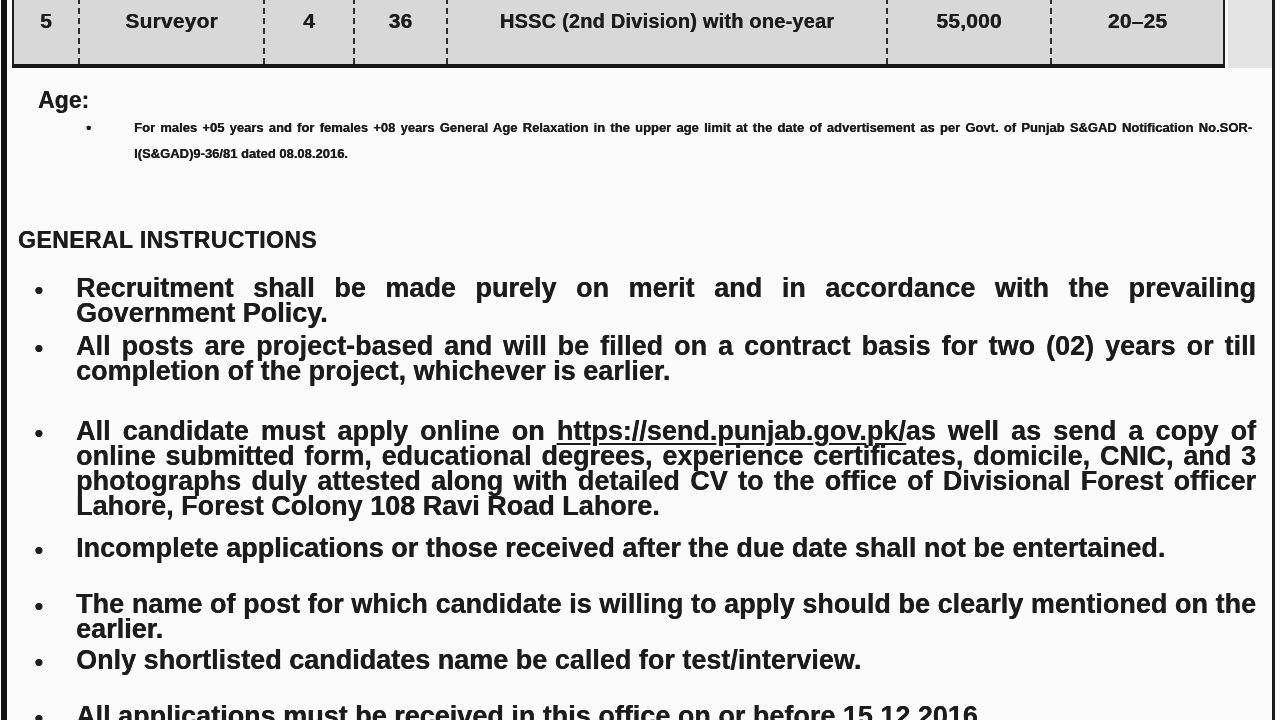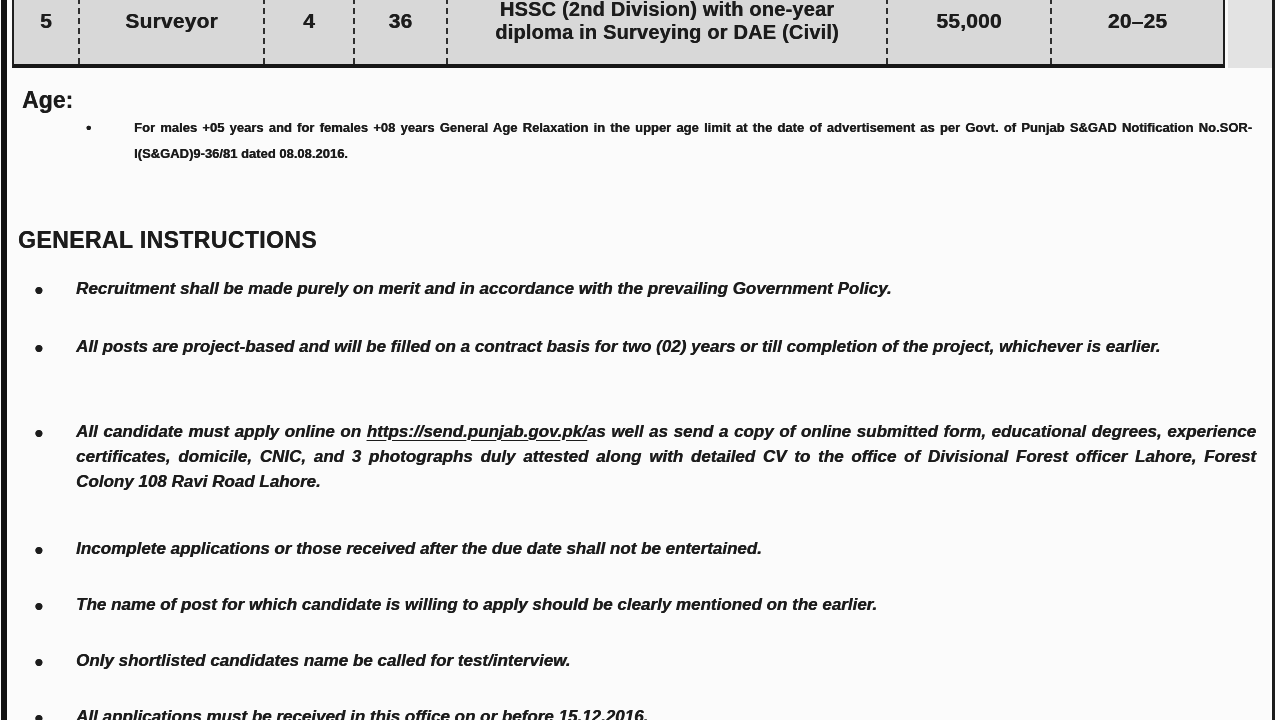--- a/index.html
+++ b/index.html
@@ -25,53 +25,52 @@
     display:flex;flex-direction:column;align-items:center;justify-content:center;
     font-size:21px;letter-spacing:0.2px;text-align:center;
   }
   .cell:last-child{border-right:none;}
   .c1{width:66px;}.c2{width:185px;}.c3{width:90px;}.c4{width:93px;}
   .c5{width:440px;font-size:20px;line-height:23px;}
   .c6{width:164px;}.c7{width:171px;}
   .c5 span{display:block;}
 
   
-  .h-age{position:absolute;left:22px;top:86px;font-size:23px;line-height:28px;}
+  .h-age{position:absolute;left:38px;top:86px;font-size:23px;line-height:28px;}
   .h-gi{position:absolute;left:18px;top:226px;font-size:23px;line-height:28px;letter-spacing:0.4px;}
 
   
   .b-item{position:absolute;display:flex;align-items:flex-start;}
   .b-age{left:86px;top:115px;width:1166px;}
   .b-age .dot{width:32px;font-size:15px;line-height:26px;}
   .b-age .txt{flex:1;font-size:13px;line-height:25.5px;text-align:justify;margin-left:16px;}
 
   .gi{left:34px;width:1222px;}
   .gi .dot{width:42px;font-size:16px;line-height:25px;padding-top:1px;}
-  .gi .txt{flex:1;font-size:17px;line-height:25px;text-align:justify;font-style:italic;}
+  .gi .txt{flex:1;font-size:27px;line-height:25px;text-align:justify;}
   .i1{top:276px;}.i2{top:334px;}.i3{top:419px;}
   .i4{top:536px;}.i5{top:592px;}.i6{top:648px;}.i7{top:704px;}
   .url{text-decoration:underline;text-underline-offset:3px;}
 </style>
 </head>
 <body>
 
 <div class="page">
 
   <div class="edge-left"></div>
   <div class="edge-right"></div>
   <div class="top-strip"></div>
 
   <div class="vrow">
     <div class="cell c1">5</div>
     <div class="cell c2">Surveyor</div>
     <div class="cell c3">4</div>
     <div class="cell c4">36</div>
     <div class="cell c5">
       <span>HSSC (2nd Division) with one-year</span>
-      <span>diploma in Surveying or DAE (Civil)</span>
     </div>
     <div class="cell c6">55,000</div>
     <div class="cell c7">20–25</div>
   </div>
 
   <div class="h-age">Age:</div>
   <div class="b-item b-age">
     <span class="dot">•</span>
     <div class="txt">For males +05 years and for females +08 years General Age Relaxation in the upper age limit at the date of advertisement as per Govt. of Punjab S&amp;GAD Notification No.SOR-I(S&amp;GAD)9-36/81 dated 08.08.2016.</div>
   </div>

